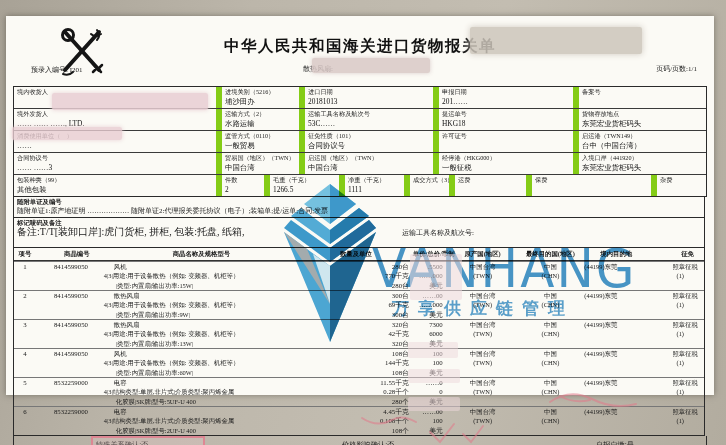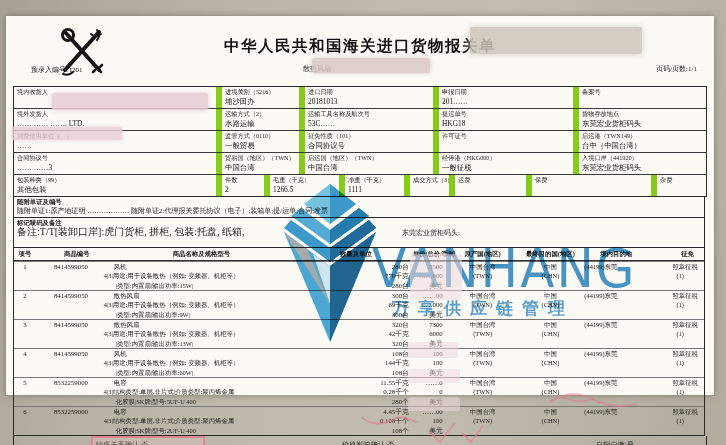--- a/index.html
+++ b/index.html
@@ -235,21 +235,21 @@
   </div>
 
   <div class="docs">
     <div class="docs-t">随附单证及编号</div>
     <div class="docs-l">随附单证1:原产地证明 ……………… 随附单证2:代理报关委托协议（电子）;装箱单;提/运单;合同;发票</div>
   </div>
 
   <div class="marks">
     <div class="marks-t">标记唛码及备注</div>
     <div class="marks-l">备注:T/T[装卸口岸]:虎门货柜, 拼柜, 包装:托盘, 纸箱,</div>
-    <div class="marks-c">东莞宏业货柜码头:</div>
+    <div class="marks-c">运输工具名称及航次号:</div>
   </div>
 
   <div class="gtable">
     <div class="ghead">
       <div class="c-no">项号</div>
       <div class="c-hs">商品编号</div>
       <div class="c-name">商品名称及规格型号</div>
       <div class="c-qty">数量及单位</div>
       <div class="c-price">单价/总价/币制</div>
       <div class="c-origin">原产国(地区)</div>

